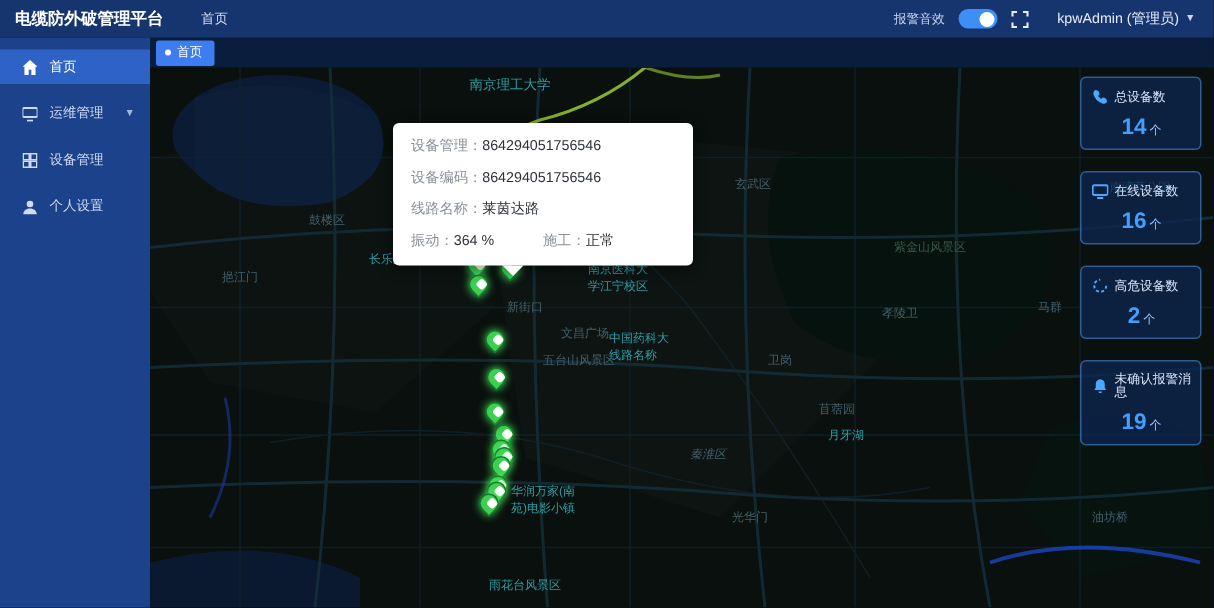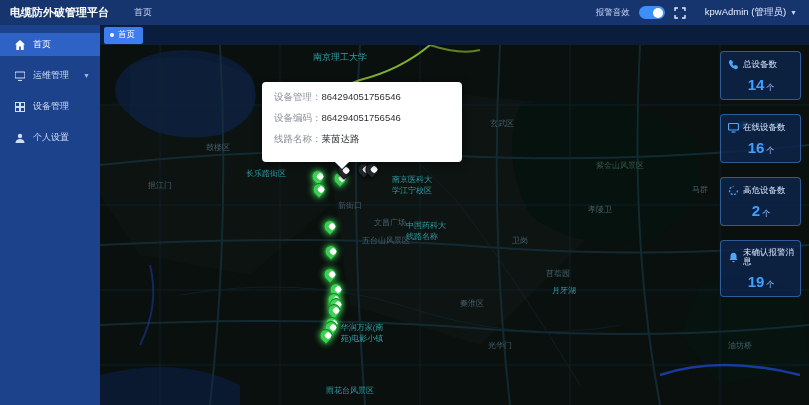--- a/index.html
+++ b/index.html
@@ -234,42 +234,50 @@
       <span class="maplabel" style="left: 326px; top: 186px; color: rgb(47, 158, 166); font-size: 8px;">中国药科大
 线路名称</span>
       <span class="maplabel" style="left: 290px; top: 177px; color: rgb(68, 96, 107); font-size: 8px;">文昌广场</span>
       <span class="maplabel" style="left: 286px; top: 195px; color: rgb(68, 96, 107); font-size: 8px;">五台山风景区</span>
       <span class="maplabel" style="left: 262px; top: 288px; color: rgb(47, 158, 166); font-size: 8px;">华润万家(南
 苑)电影小镇</span>
       <span class="maplabel" style="left: 420px; top: 195px; color: rgb(68, 96, 107); font-size: 8px;">卫岗</span>
       <span class="maplabel" style="left: 458px; top: 228px; color: rgb(68, 96, 107); font-size: 8px;">苜蓿园</span>
       <span class="maplabel" style="left: 448px; top: 245px; color: rgb(47, 158, 166); font-size: 8px; margin-left: 16px;">月牙湖</span>
       <span class="maplabel" style="left: 402px; top: 78px; color: rgb(68, 96, 107); font-size: 8px;">玄武区</span>
-      <span class="maplabel" style="left: 372px; top: 258px; color: rgb(68, 96, 107); font-size: 8px;">秦淮区</span>
+      <span class="maplabel" style="left: 372px; top: 258px; color: rgb(68, 96, 107); font-size: 8px; font-style: italic;">秦淮区</span>
       <span class="maplabel" style="left: 118px; top: 102px; color: rgb(68, 96, 107); font-size: 8px;">鼓楼区</span>
       <span class="maplabel" style="left: 520px; top: 120px; color: rgb(58, 90, 74); font-size: 8px;">紫金山风景区</span>
       <span class="maplabel" style="left: 500px; top: 164px; color: rgb(68, 96, 107); font-size: 8px; text-align: right;">孝陵卫</span>
       <span class="maplabel" style="left: 400px; top: 300px; color: rgb(68, 96, 107); font-size: 8px;">光华门</span>
       <span class="maplabel" style="left: 250px; top: 345px; color: rgb(47, 158, 166); font-size: 8px;">雨花台风景区</span>
       <span class="maplabel" style="left: 250px; top: 160px; color: rgb(68, 96, 107); font-size: 8px;">新街口</span>
       <span class="maplabel" style="left: 60px; top: 140px; color: rgb(68, 96, 107); font-size: 8px;">挹江门</span>
-      <span class="maplabel" style="left: 600px; top: 144px; color: rgb(68, 96, 107); font-size: 8px;">马群</span>
+      <span class="maplabel" style="left: 600px; top: 160px; color: rgb(68, 96, 107); font-size: 8px;">马群</span>
       <span class="maplabel" style="left: 640px; top: 300px; color: rgb(68, 96, 107); font-size: 8px;">油坊桥</span>
       <span class="maplabel" style="left: 660px; top: 80px; color: rgb(47, 158, 166); font-size: 8px;">南湾营公园</span>
     </div>
 
   <div class="popup">
     <div class="p-row">
       <span>设备管理：</span><span class="p-val">864294051756546</span>
     </div>
     <div class="p-row">
       <span>设备编码：</span><span class="p-val">864294051756546</span>
     </div>
     <div class="p-row">
       <span>线路名称：</span><span class="p-val">莱茵达路</span>
+    </div>
+    <div class="p-metrics">
+      <div class="p-metric">
+        <span>振动：</span><span class="p-val">364 %</span>
+      </div>
+      <div class="p-metric">
+        <span>施工：</span><span class="p-val">正常</span>
+      </div>
     </div>
   </div>
 
   <div class="cards">
     <div class="card">
       <div class="card-head">
         <span class="c-icon">
           <svg width="11" height="11" viewBox="0 0 11 11">
               <path d="M2 1c2 0 3 1 3 3L4 5c1 1 1 1 2 2l1-1c2 0 3 1 3 3-1 1-2 1.5-3 1C4 9 2 7 1 4 .7 3 1 2 2 1z" fill="#4aa8ff"></path>
             </svg>

